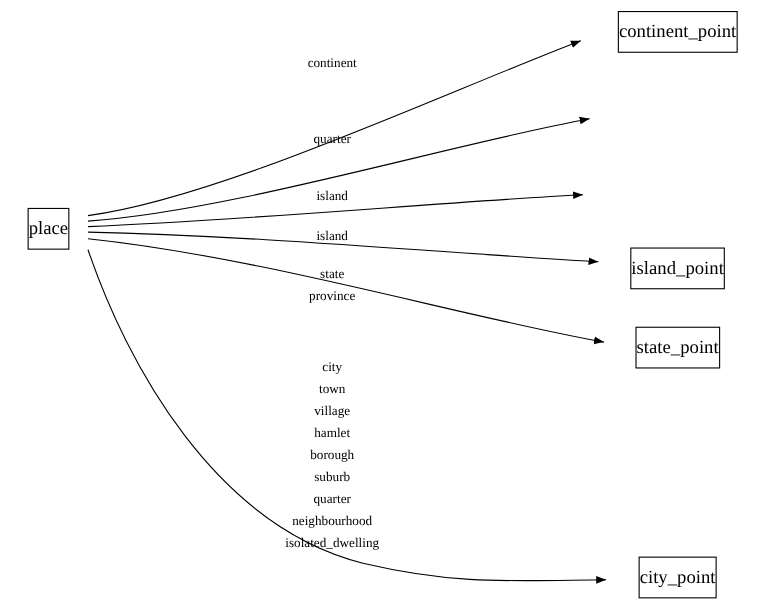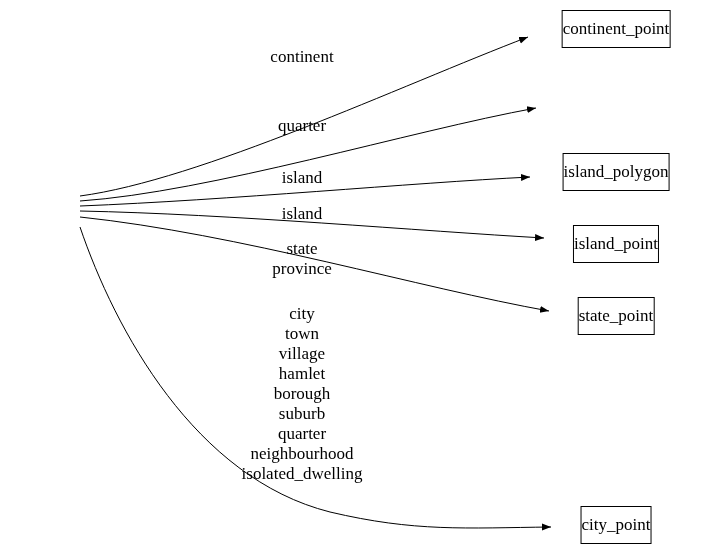--- a/index.html
+++ b/index.html
@@ -34,21 +34,21 @@
     padding: 7px 0;
     font-size: 17px;
     line-height: 22px;
     white-space: nowrap;
     text-align: center;
     box-sizing: border-box;
   }
   .edge-label {
     position: absolute;
     transform: translateX(-50%);
-    font-size: 17px;
+    font-size: 12px;
     line-height: 20px;
     text-align: center;
     white-space: pre-line;
   }
 </style>
 </head>
 <body>
 
 <div class="canvas">
 
@@ -59,44 +59,44 @@
       </marker>
     </defs>
     <path class="edge" d="M80,196 C200,180 400,86 528,37" marker-end="url(#arrowhead)"></path>
     <path class="edge" d="M80,201 C210,192 410,131 536,108" marker-end="url(#arrowhead)"></path>
     <path class="edge" d="M80,206 C230,200 410,183 530,177" marker-end="url(#arrowhead)"></path>
     <path class="edge" d="M80,211 C230,214 420,231 544,238" marker-end="url(#arrowhead)"></path>
     <path class="edge" d="M80,217 C240,234 420,288 549,311" marker-end="url(#arrowhead)"></path>
     <path class="edge" d="M80,227 C115,330 195,478 330,512 C415,532 465,528 551,527" marker-end="url(#arrowhead)"></path>
   </svg>
 
+  <div class="node" style="left:44px; top:189px;">place</div>
 
   <div class="node" style="left:616px; top:10px;">continent_point</div>
 
 
-  <div class="node" style="left:616px; top:153px;">island_polygon</div>
 
   <div class="node" style="left:616px; top:225px;text-align:center;">island_point</div>
 
   <div class="node" style="left:616px; top:506px;">city_point</div>
 
   <div class="node" style="left:616px; top:297px;">state_point</div>
 
   <div class="edge-label" style="left:302px; top:47px;">continent</div>
 
   <div class="edge-label" style="left:302px; top:116px;">quarter</div>
 
   <div class="edge-label" style="left:302px; top:168px;">island</div>
 
   <div class="edge-label" style="left:302px; top:204px;">island</div>
 
   <div class="edge-label" style="left:302px; top:239px;">state
 province</div>
 
-  <div class="edge-label" style="left:302px; top:304px;text-align:center;">city
+  <div class="edge-label" style="left:302px; top:323px;text-align:center;">city
 town
 village
 hamlet
 borough
 suburb
 quarter
 neighbourhood
 isolated_dwelling</div>
 
 </div>

